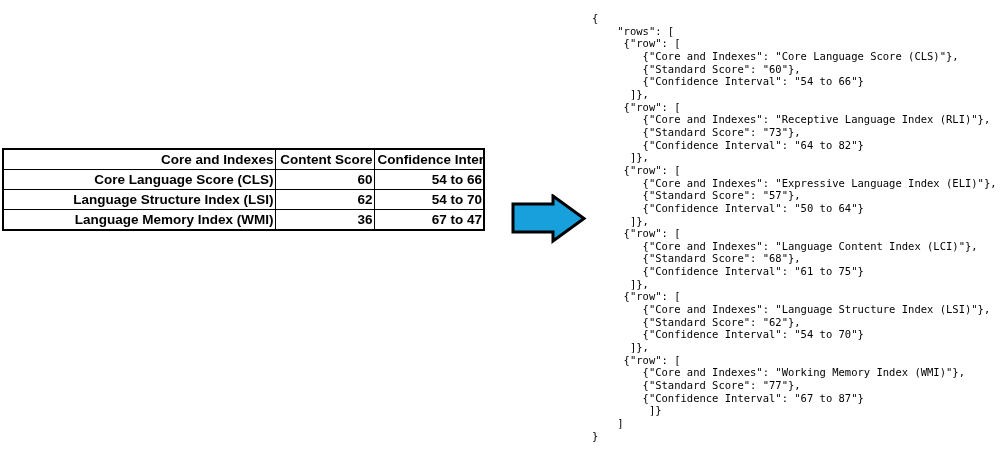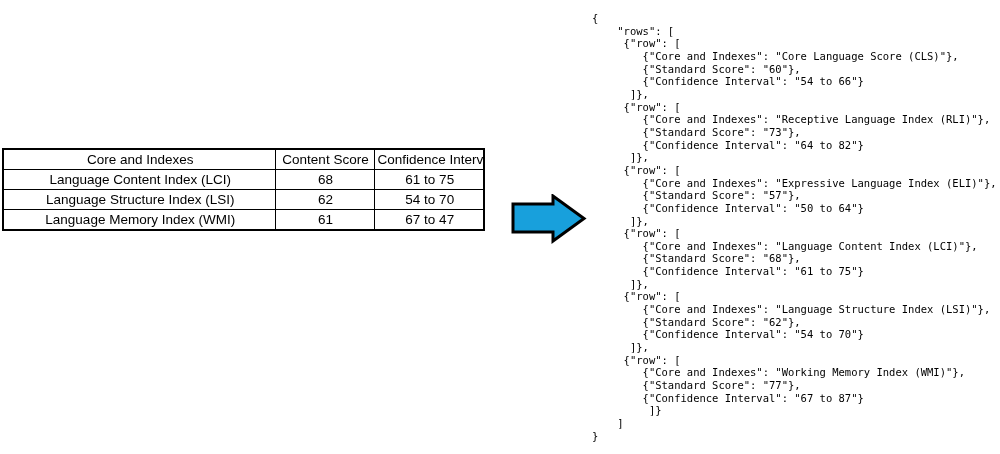--- a/index.html
+++ b/index.html
@@ -28,23 +28,23 @@
     background: #ffffff;
     border: 2px solid #000000;
   }
   table.scores th,
   table.scores td {
     border: 1px solid #000000;
     height: 19px;
     padding: 0 1px 0 3px;
     font-family: "Liberation Sans", sans-serif;
     font-size: 13.5px;
-    font-weight: normal;
+    font-weight: bold;
     color: #000000;
-    text-align: center;
+    text-align: right;
     vertical-align: middle;
     line-height: 1;
     white-space: nowrap;
     overflow: hidden;
   }
   .arrow-wrap {
     position: absolute;
     left: 511px;
     top: 194px;
     width: 76px;
@@ -75,32 +75,32 @@
     </colgroup>
     <thead>
       <tr>
         <th>Core and Indexes</th>
         <th>Content Score</th>
         <th>Confidence Interval</th>
       </tr>
     </thead>
     <tbody>
         <tr>
-          <td>Language Content Index (LCI)</td>
-          <td>68</td>
-          <td>61 to 75</td>
+          <td>Core Language Score (CLS)</td>
+          <td>60</td>
+          <td>54 to 66</td>
         </tr>
         <tr>
           <td>Language Structure Index (LSI)</td>
           <td>62</td>
           <td>54 to 70</td>
         </tr>
         <tr>
           <td>Language Memory Index (WMI)</td>
-          <td>61</td>
+          <td>36</td>
           <td>67 to 47</td>
         </tr>
       </tbody>
   </table>
 
   <div class="arrow-wrap">
     <svg width="76" height="50" viewBox="0 0 76 50">
       <polygon points="2,10 42,10 42,2 73,24.5 42,47 42,38 2,38" stroke="#000000" stroke-width="3" stroke-linejoin="miter" fill="#18A0DC"></polygon>
     </svg>
   </div>

